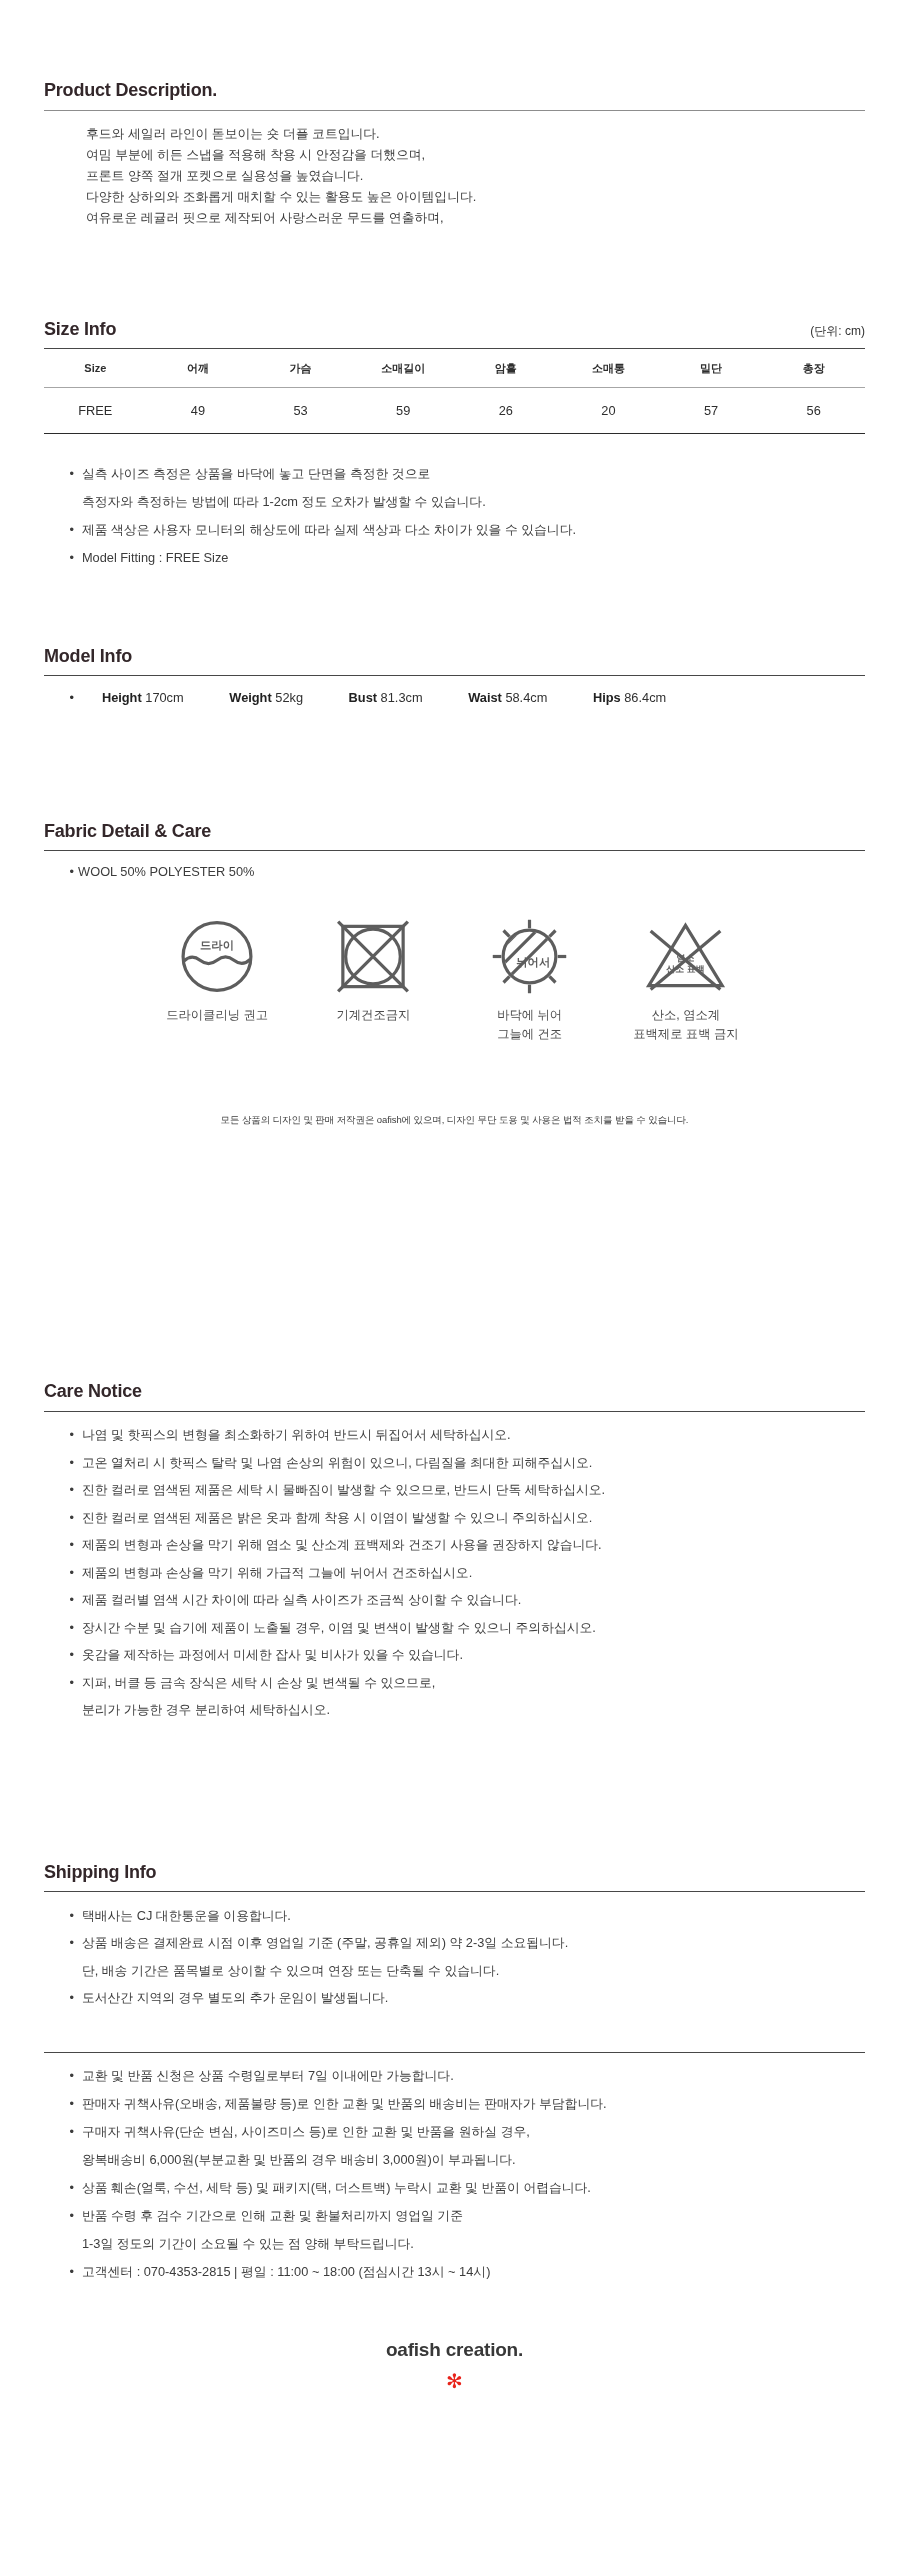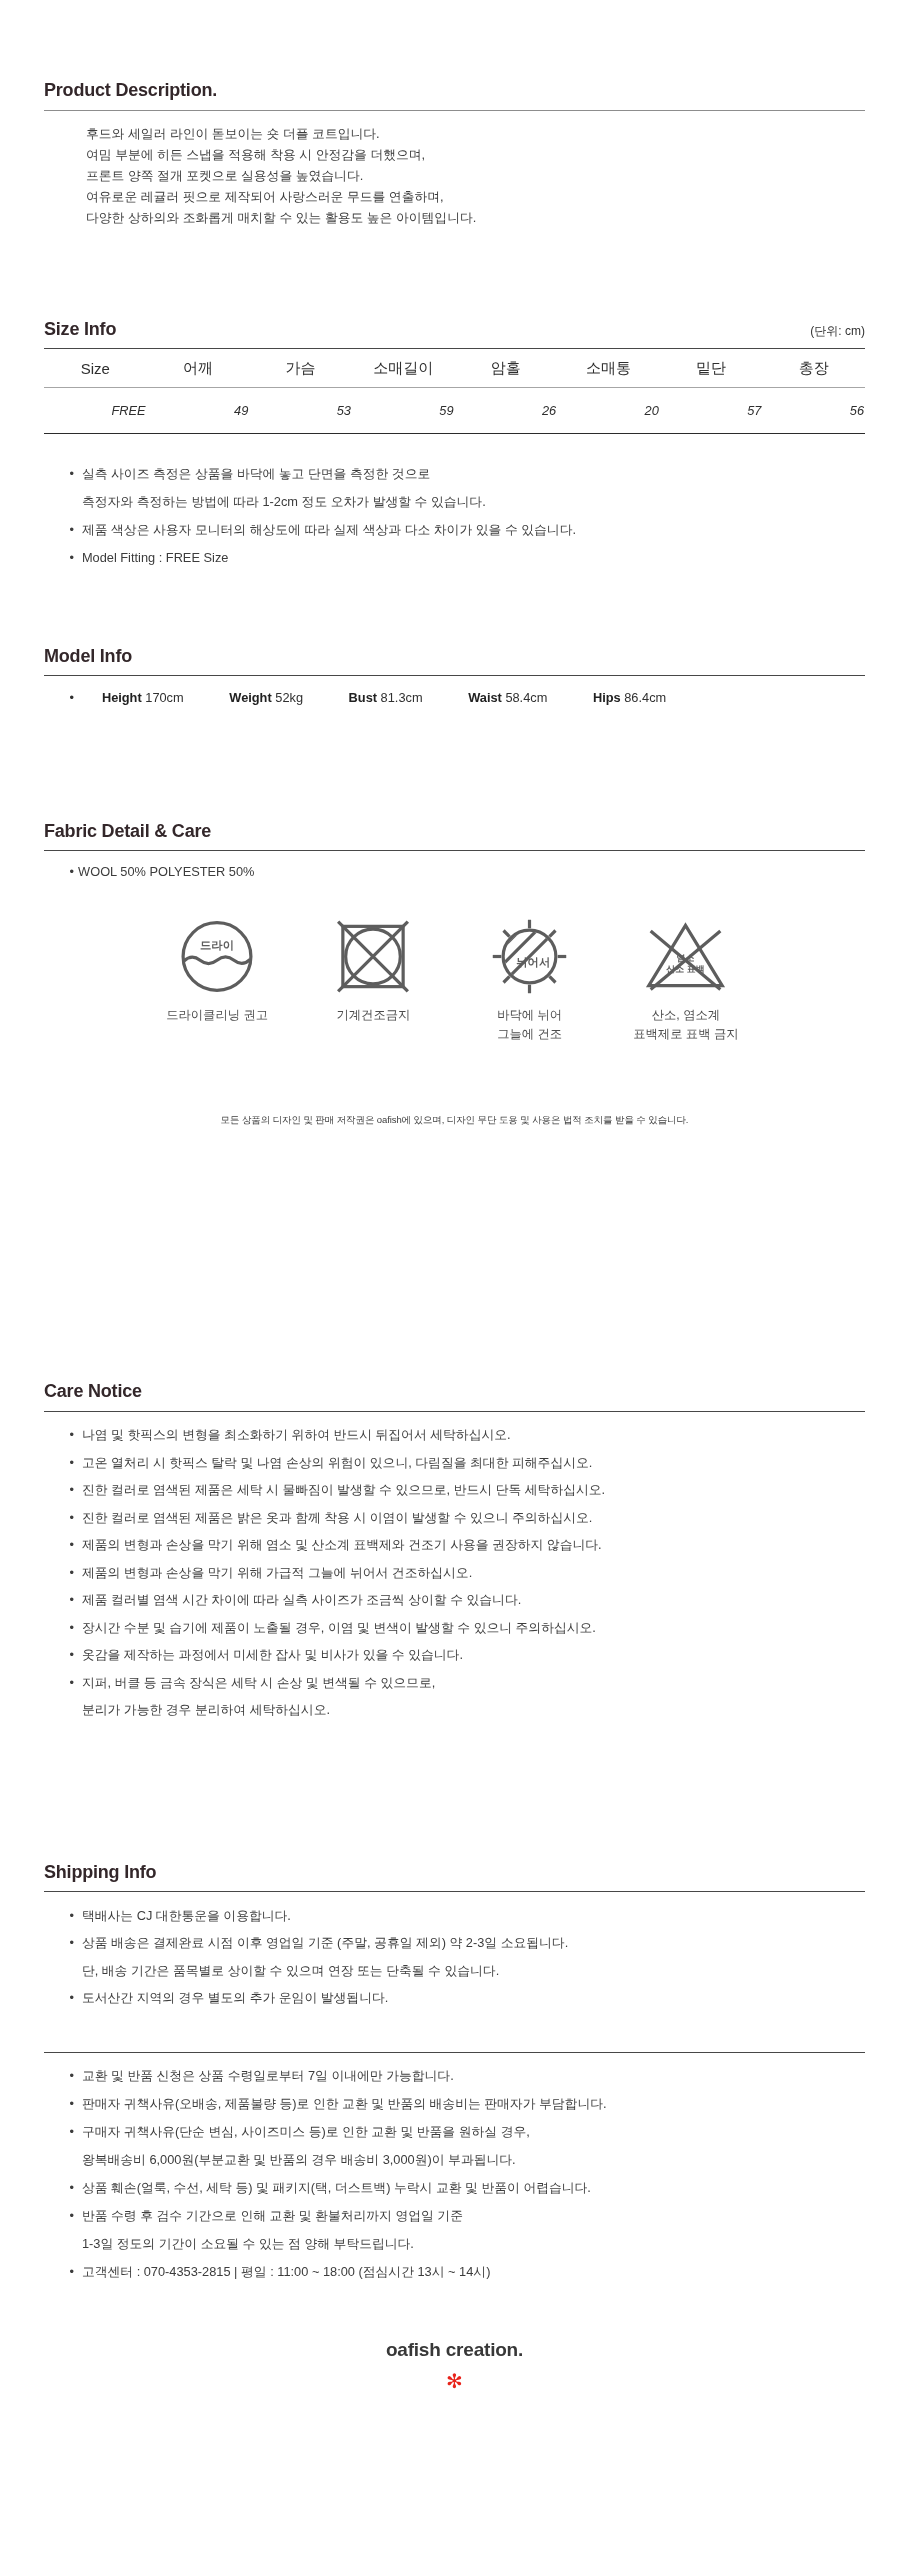--- a/index.html
+++ b/index.html
@@ -10,22 +10,22 @@
   }
   .page{padding:80px 44px 0;box-sizing:border-box;}
   h2{font-size:18px;font-weight:bold;color:#33272a;margin:0 0 8.5px;letter-spacing:-0.2px;line-height:21px;}
   .rule{border:none;border-top:1.9px solid #474747;margin:0;}
   .rule.gray{border-top-color:#8d8d8d;}
   .desc{margin:12.3px 0 0 42px;font-size:12.8px;line-height:21px;color:#3c3c3c;}
   .desc p{margin:0;}
   .sec-head{display:flex;justify-content:space-between;align-items:flex-end;gap:36px;}
   .unit{font-size:12px;color:#333;padding-bottom:8.5px;}
   table{width:100%;border-collapse:collapse;table-layout:fixed;}
-  th{font-weight:normal;font-size:15px;color:#2e2e2e;height:36px;border-bottom:0.9px solid #a6a6a6;text-align:center;}
-  td{font-size:12.8px;color:#2e2e2e;height:43px;border-bottom:1.9px solid #2b2b2b;text-align:right;font-style:italic;}
+  th{font-weight:bold;font-size:11px;color:#2e2e2e;height:36px;border-bottom:0.9px solid #a6a6a6;text-align:center;}
+  td{font-size:12.8px;color:#2e2e2e;height:43px;border-bottom:1.9px solid #2b2b2b;text-align:center;}
   .list{margin-top:9.5px;}
   .li{font-size:12.8px;color:#3c3c3c;padding-left:25.6px;display:flex;}
   .blt{width:12.3px;flex:none;}
   .lh30 .li{line-height:28px;}
   .lh29 .li{line-height:27.5px;}
   .lh22 .li{line-height:21px;}
   .notes{margin-top:25.6px;}
   .size-sec{margin-top:91px;}
   .model-sec{margin-top:74px;}
   .model-row{margin:11.4px 0 0;padding-left:25.6px;display:flex;font-size:12.8px;line-height:19px;color:#303030;}
@@ -53,22 +53,22 @@
 
 <div class="page">
 
   <section>
     <h2>Product Description.</h2>
     <hr class="rule gray">
     <div class="desc">
       <p>후드와 세일러 라인이 돋보이는 숏 더플 코트입니다.</p>
       <p>여밈 부분에 히든 스냅을 적용해 착용 시 안정감을 더했으며,</p>
       <p>프론트 양쪽 절개 포켓으로 실용성을 높였습니다.</p>
+      <p>다양한 상하의와 조화롭게 매치할 수 있는 활용도 높은 아이템입니다.</p>
       <p>여유로운 레귤러 핏으로 제작되어 사랑스러운 무드를 연출하며,</p>
-      <p>다양한 상하의와 조화롭게 매치할 수 있는 활용도 높은 아이템입니다.</p>
     </div>
   </section>
 
   <section class="size-sec">
     <div class="sec-head">
       <h2>Size Info</h2>
       <span class="unit">(단위: cm)</span>
     </div>
     <hr class="rule">
     <table>

